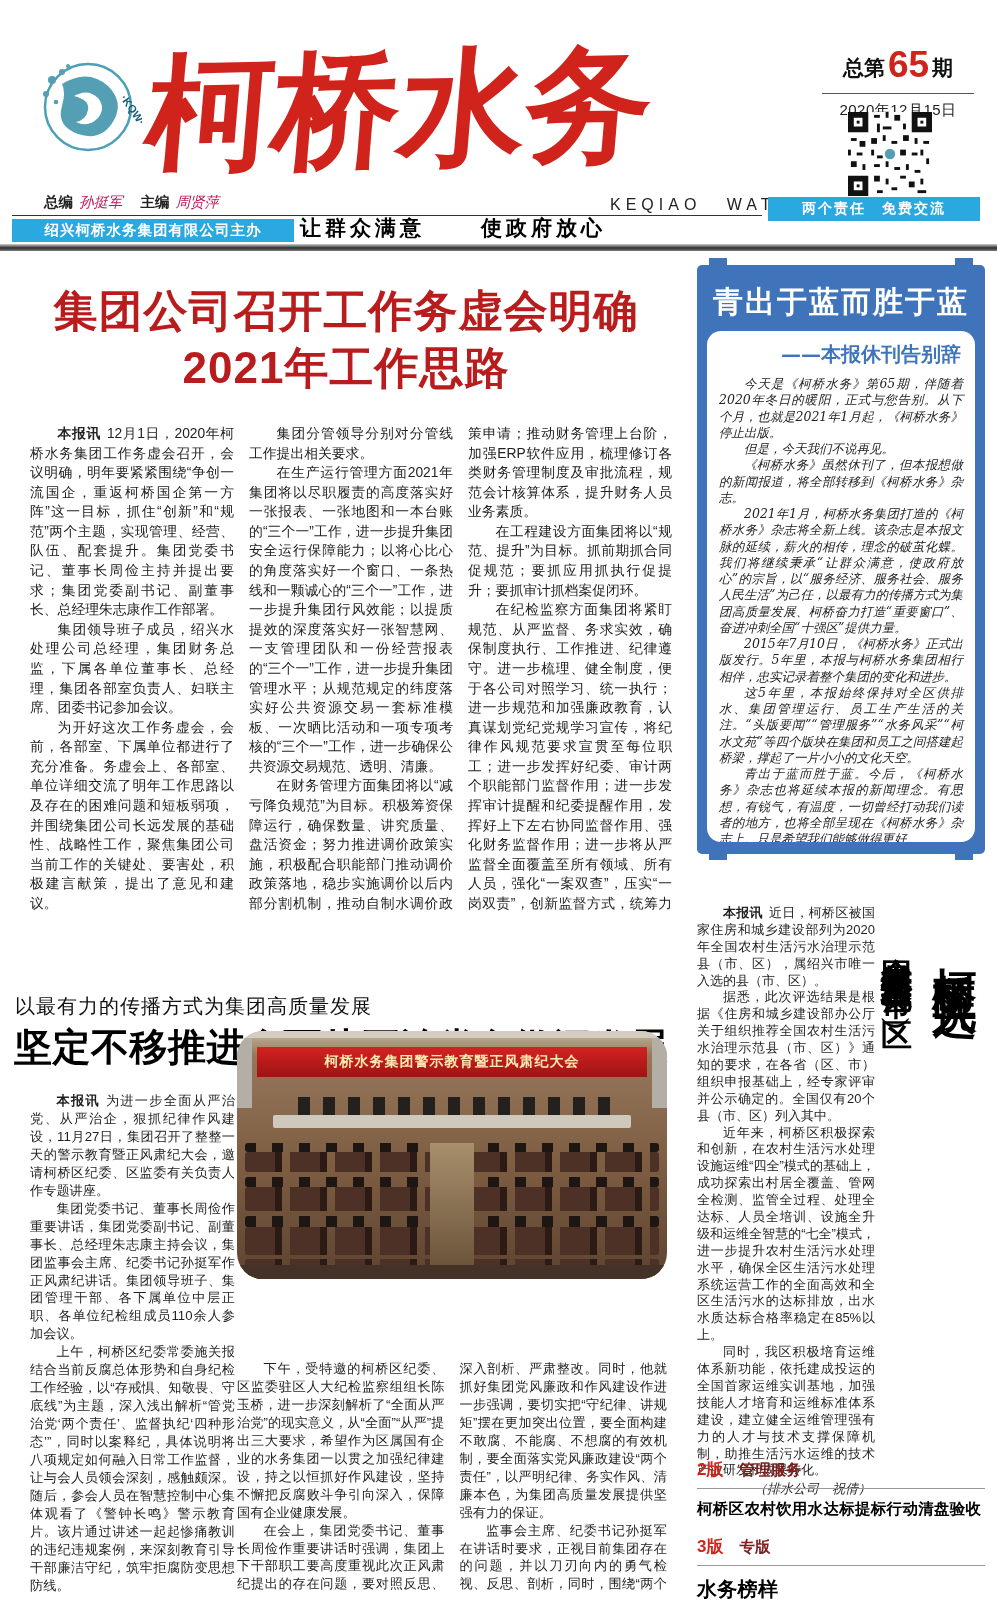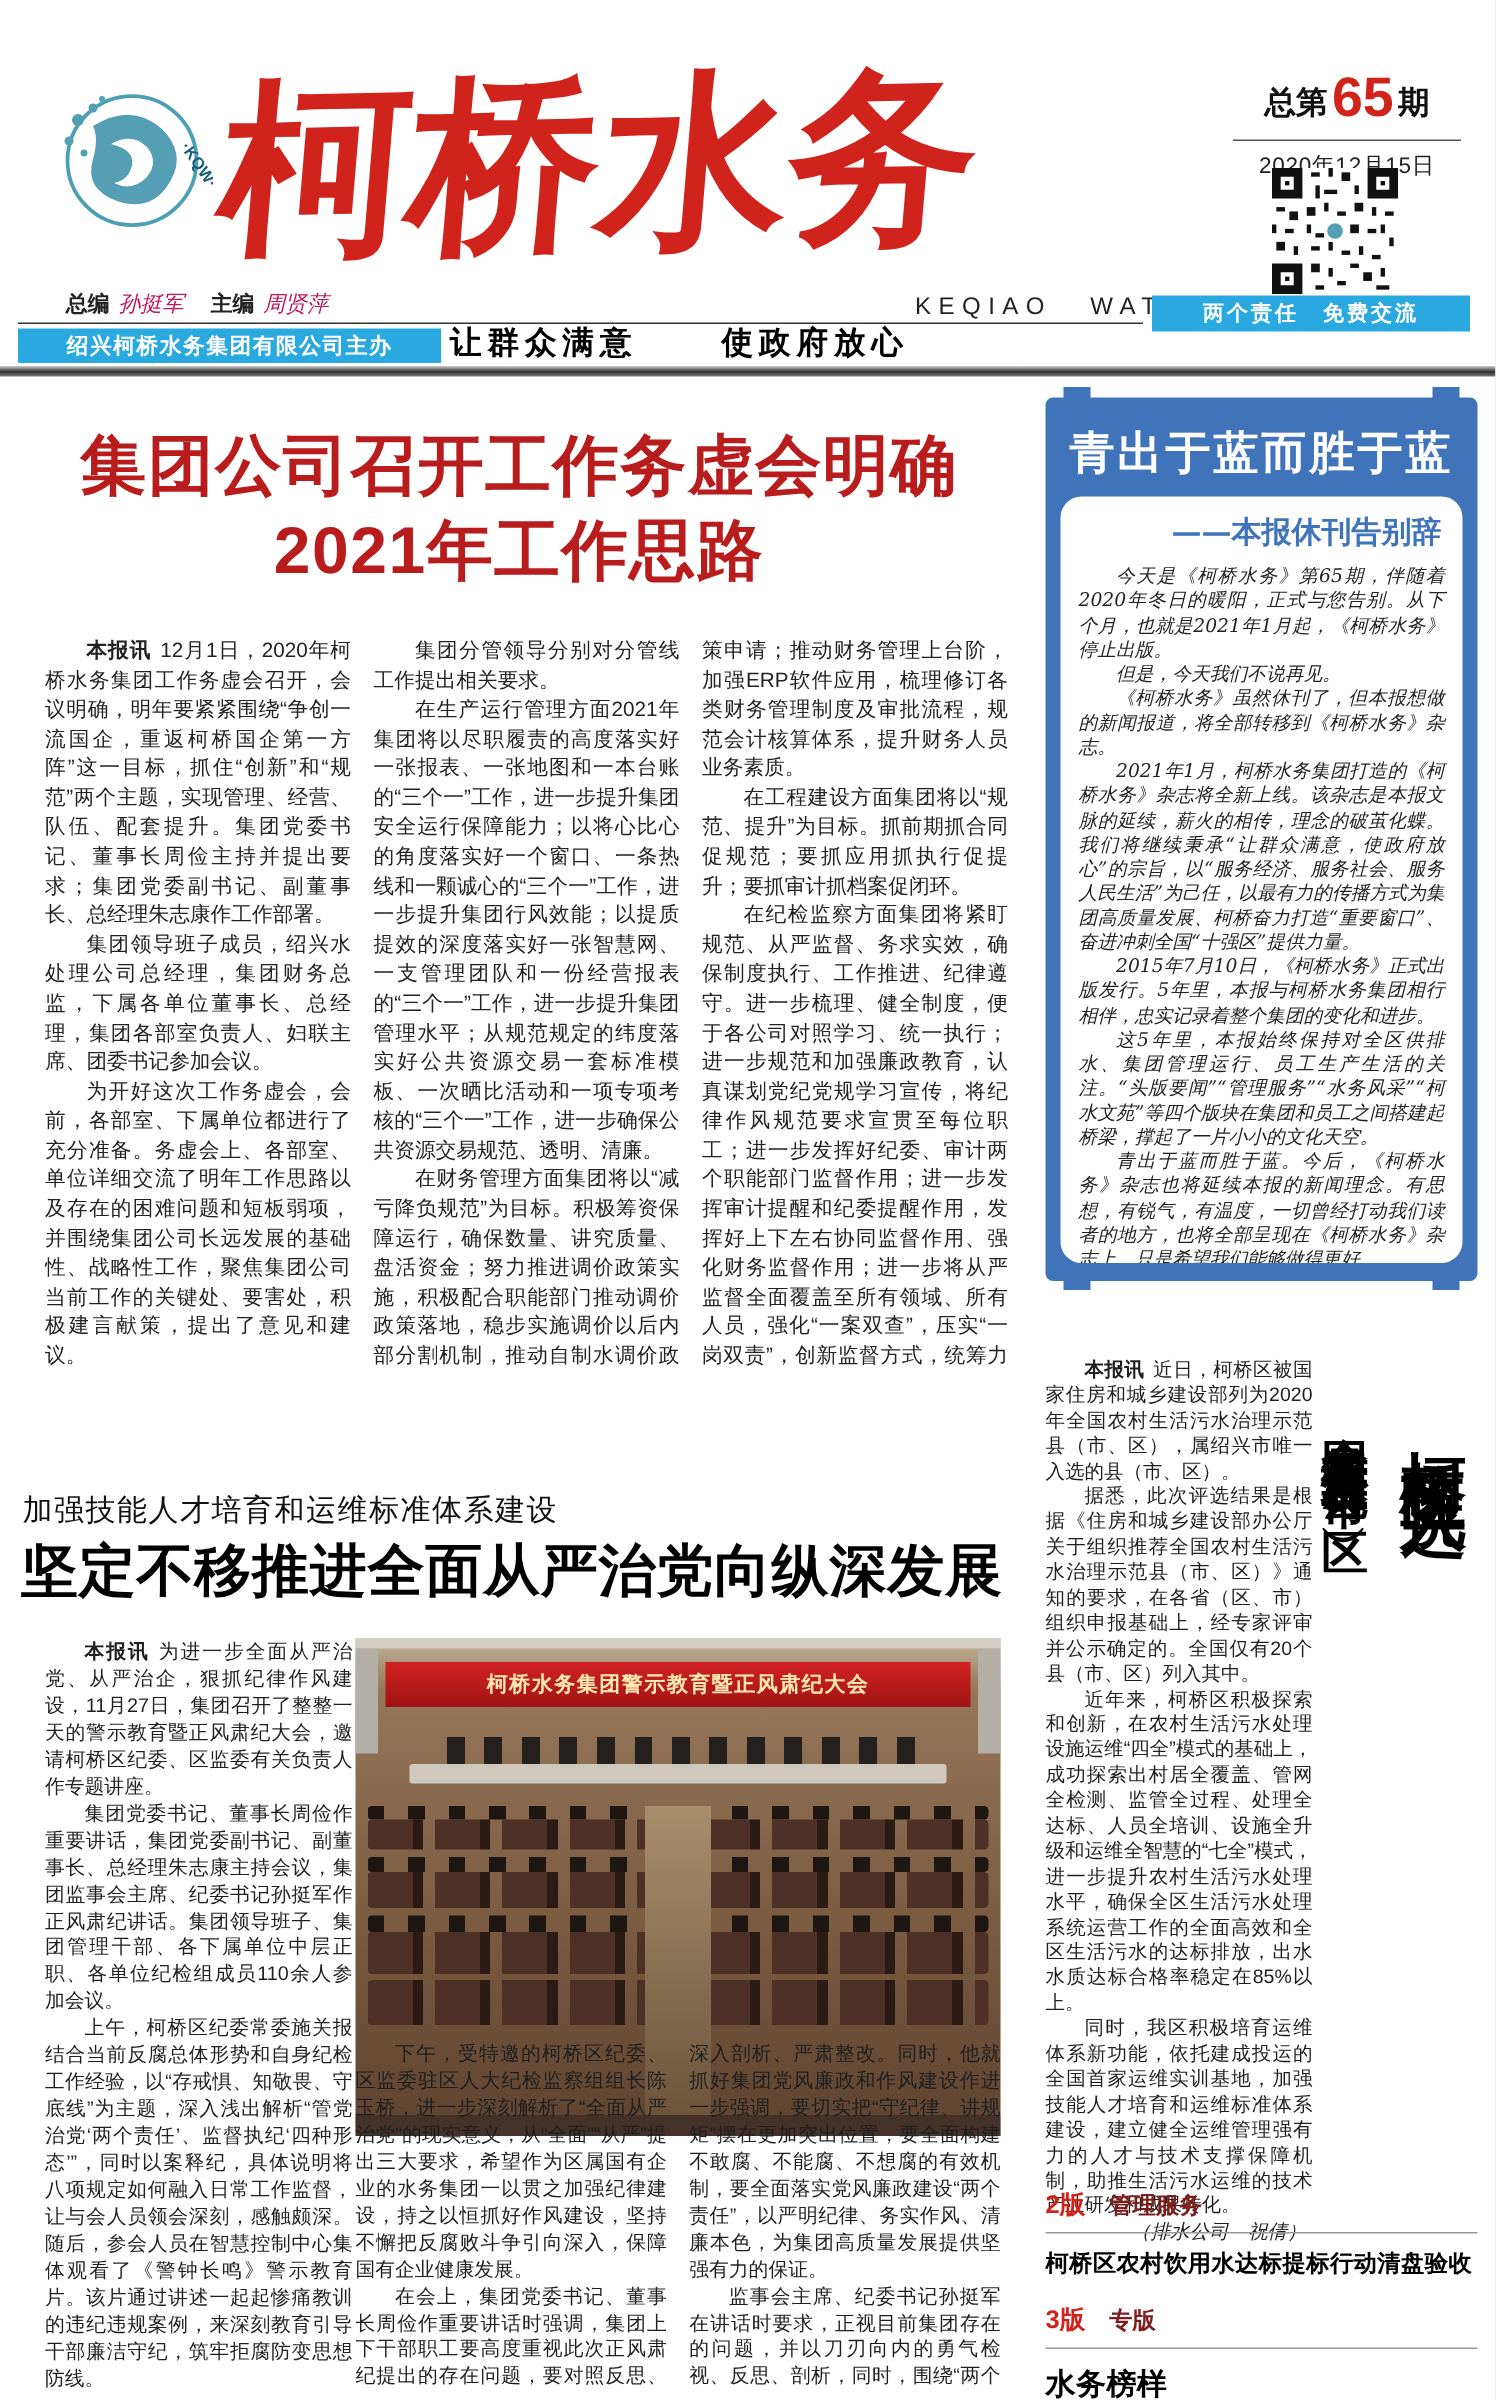--- a/index.html
+++ b/index.html
@@ -67,22 +67,22 @@
     line-height:1.3; text-align:justify; text-indent:2em; color:#222; margin:0; }
   
   .kicker { position:absolute; left:15px; top:993px; font-size:20px; color:#111; letter-spacing:1px; }
   .mid-headline { position:absolute; left:14px; top:1022px; width:666px; font-size:38px; font-weight:900; color:#000; letter-spacing:0.5px; }
   .mid-col1 { position:absolute; left:30px; top:1092px; width:205px; height:506px; overflow:hidden;
     font-size:13.2px; line-height:1.36; text-align:justify; }
   .mid-cols23 { position:absolute; left:237px; top:1360px; width:430px; height:238px; overflow:hidden;
     column-count:2; column-gap:15px; column-fill:auto;
     font-size:13.2px; line-height:1.36; text-align:justify; }
   
-  .photo { position:absolute; left:237px; top:1092px; width:430px; height:332px; overflow:hidden;
-    background:linear-gradient(180deg,#c3b59c 0%,#96775a 10%,#7d5d42 55%,#5d4330 100%); }
+  .photo { position:absolute; left:237px; top:1031px; width:430px; height:248px; overflow:hidden;
+    background:linear-gradient(180deg,#c3b59c 0%,#96775a 10%,#7d5d42 55%,#5d4330 100%);border-radius:26px; }
   .photo-ceiling { position:absolute; left:0; top:0; right:0; height:7px; background:#d4cec2; }
   .photo-pillar { position:absolute; top:7px; width:15px; height:70px; background:#b3aea6; }
   .photo-pillar.l { left:0; } .photo-pillar.r { right:0; }
   .photo-banner { position:absolute; left:20px; right:20px; top:16px; height:30px;
     background:linear-gradient(180deg,#d32222,#9f1414); display:flex; align-items:center; justify-content:center;
     color:#ffe9b0; font-weight:700; font-size:14px; letter-spacing:1px; white-space:nowrap; }
   .dais-people { position:absolute; left:48px; right:48px; top:66px; height:18px; border-radius:4px;
     background:repeating-linear-gradient(90deg,transparent 0 13px,#24201d 13px 25px); }
   .dais-table { position:absolute; left:36px; right:36px; top:84px; height:13px; background:#cfc9bd; border-radius:2px; }
   .aud { position:absolute; left:8px; right:8px; border-radius:3px; }
@@ -233,21 +233,21 @@
           <p>2021年1月，柯桥水务集团打造的《柯桥水务》杂志将全新上线。该杂志是本报文脉的延续，薪火的相传，理念的破茧化蝶。我们将继续秉承“让群众满意，使政府放心”的宗旨，以“服务经济、服务社会、服务人民生活”为己任，以最有力的传播方式为集团高质量发展、柯桥奋力打造“重要窗口”、奋进冲刺全国“十强区”提供力量。</p>
           <p>2015年7月10日，《柯桥水务》正式出版发行。5年里，本报与柯桥水务集团相行相伴，忠实记录着整个集团的变化和进步。</p>
           <p>这5年里，本报始终保持对全区供排水、集团管理运行、员工生产生活的关注。“头版要闻”“管理服务”“水务风采”“柯水文苑”等四个版块在集团和员工之间搭建起桥梁，撑起了一片小小的文化天空。</p>
           <p>青出于蓝而胜于蓝。今后，《柯桥水务》杂志也将延续本报的新闻理念。有思想，有锐气，有温度，一切曾经打动我们读者的地方，也将全部呈现在《柯桥水务》杂志上。只是希望我们能够做得更好。</p>
 
         </div>
       </div>
     </div>
   </div>
 
-  <div class="kicker">加强技能人才培育和运维标准体系建设</div>
+  <div class="kicker">以最有力的传播方式为集团高质量发展</div>
   <div class="mid-headline">坚定不移推进全面从严治党向纵深发展</div>
 
   <div class="mid-col1 body-text">
     <p><b class="lead-label">本报讯</b><span>为进一步全面从严治党、从严治企，狠抓纪律作风建设，11月27日，集团召开了整整一天的警示教育暨正风肃纪大会，邀请柯桥区纪委、区监委有关负责人作专题讲座。</span></p>
     <p>集团党委书记、董事长周俭作重要讲话，集团党委副书记、副董事长、总经理朱志康主持会议，集团监事会主席、纪委书记孙挺军作正风肃纪讲话。集团领导班子、集团管理干部、各下属单位中层正职、各单位纪检组成员110余人参加会议。</p>
     <p>上午，柯桥区纪委常委施关报结合当前反腐总体形势和自身纪检工作经验，以“存戒惧、知敬畏、守底线”为主题，深入浅出解析“管党治党‘两个责任’、监督执纪‘四种形态’”，同时以案释纪，具体说明将八项规定如何融入日常工作监督，让与会人员领会深刻，感触颇深。随后，参会人员在智慧控制中心集体观看了《警钟长鸣》警示教育片。该片通过讲述一起起惨痛教训的违纪违规案例，来深刻教育引导干部廉洁守纪，筑牢拒腐防变思想防线。</p>
   </div>
 
   <div class="photo">
     <div class="photo-ceiling"></div>

